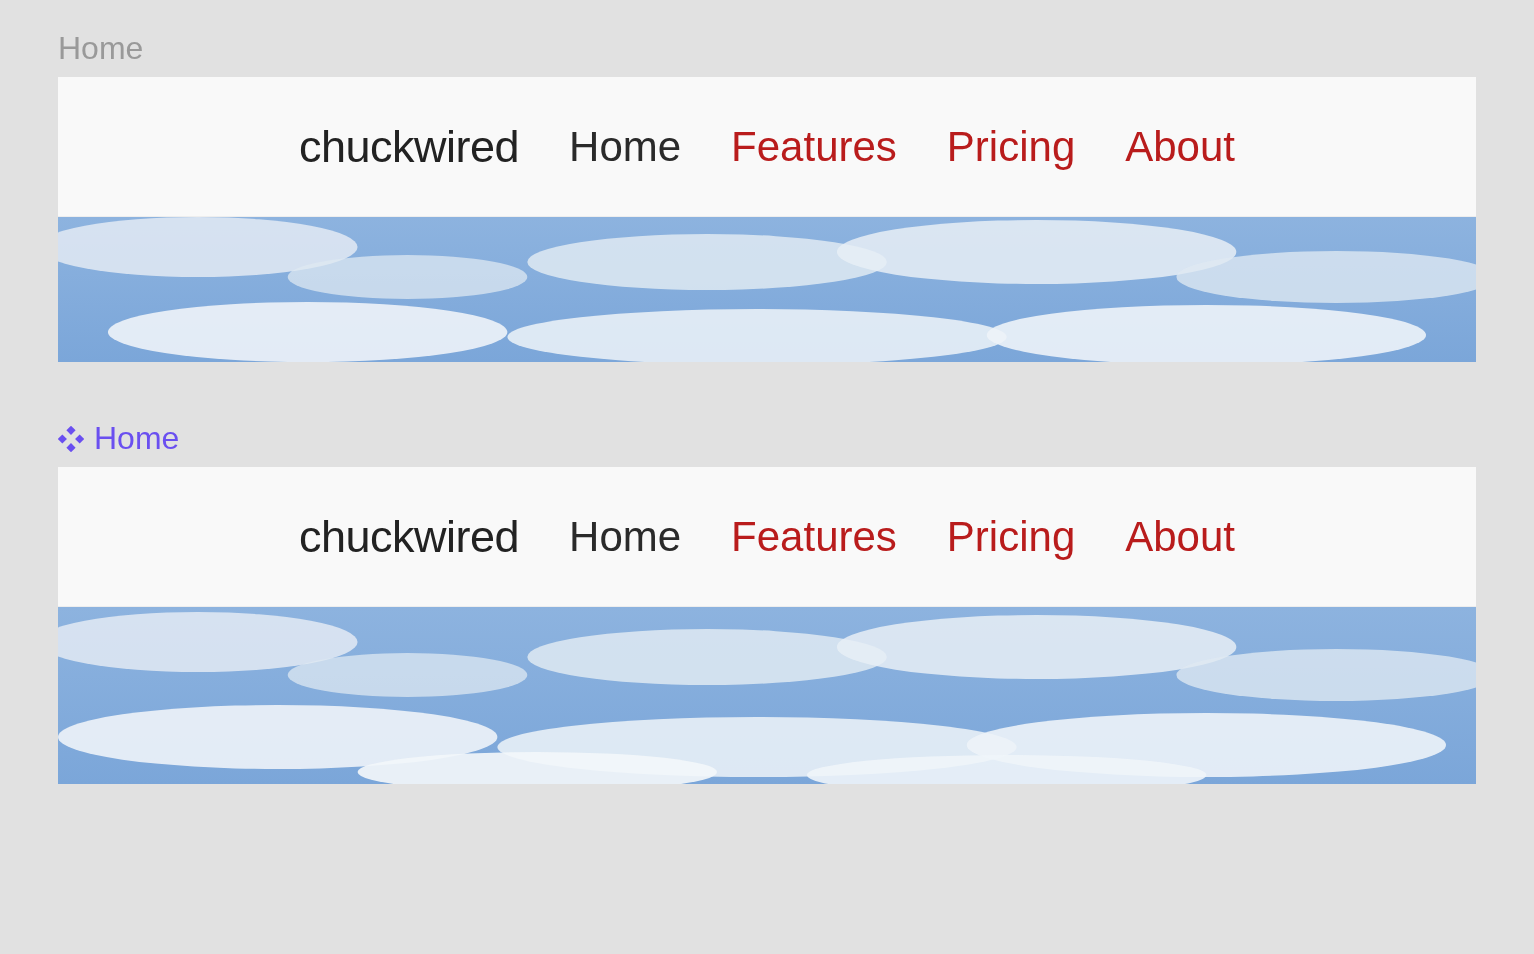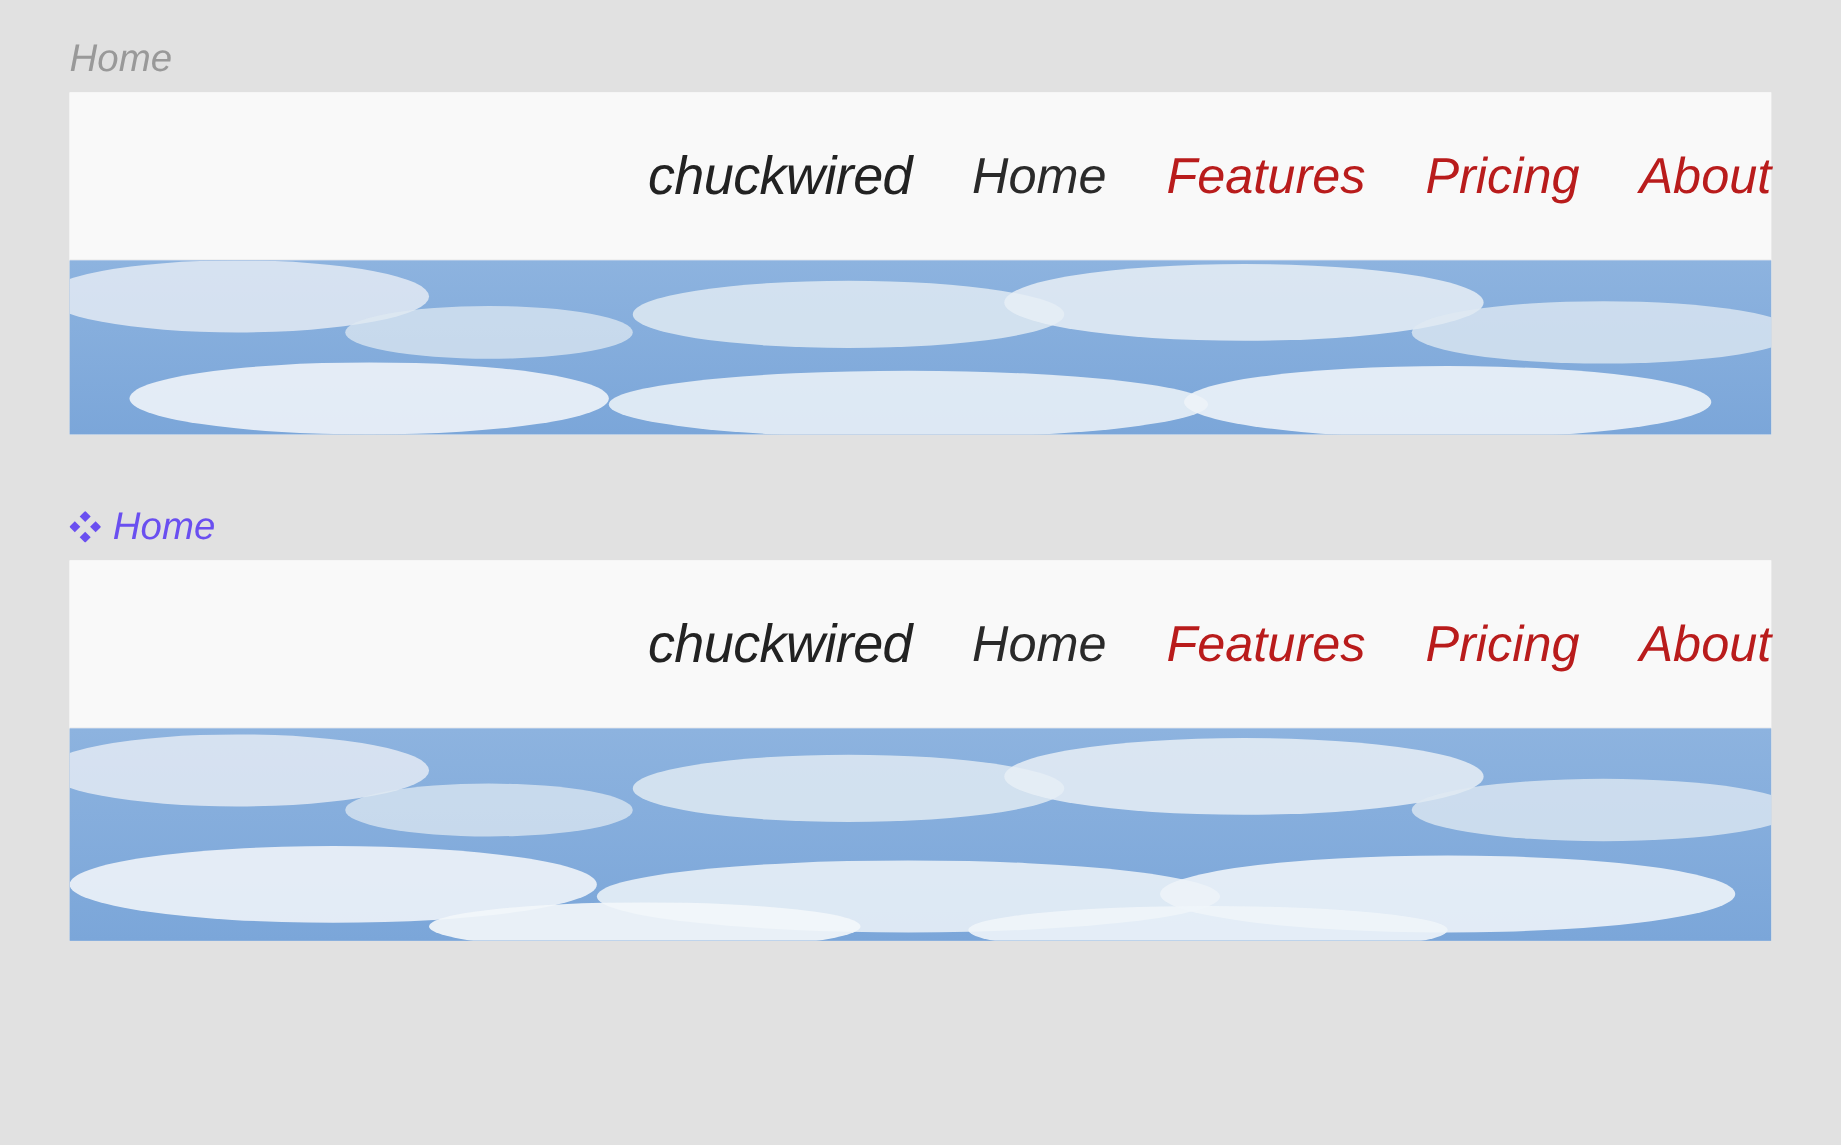--- a/index.html
+++ b/index.html
@@ -8,21 +8,20 @@
       box-sizing: border-box;
     }
     body {
       background: #e1e1e1;
       font-family: -apple-system, BlinkMacSystemFont, "Helvetica Neue", Helvetica, Arial, sans-serif;
       padding: 30px 58px;
       width: 1534px;
     }
     .panel-wrapper {
       margin-bottom: 58px;
-      font-style: italic;
     }
     .panel-label {
       font-size: 32px;
       color: #999;
       margin-bottom: 10px;
       font-weight: 400;
     }
     .panel-label-with-icon {
       display: flex;
       align-items: center;
@@ -41,21 +40,21 @@
     }
     .panel {
       background: #fff;
       width: 100%;
     }
     .navbar {
       background: #f9f9f9;
       height: 140px;
       display: flex;
       align-items: center;
-      justify-content: flex-end;
+      justify-content: center;
       gap: 50px;
       border-bottom: 1px solid #eee;
     }
     .brand {
       font-size: 45px;
       font-weight: 400;
       color: #222;
       letter-spacing: -0.5px;
     }
     .nav-link {

